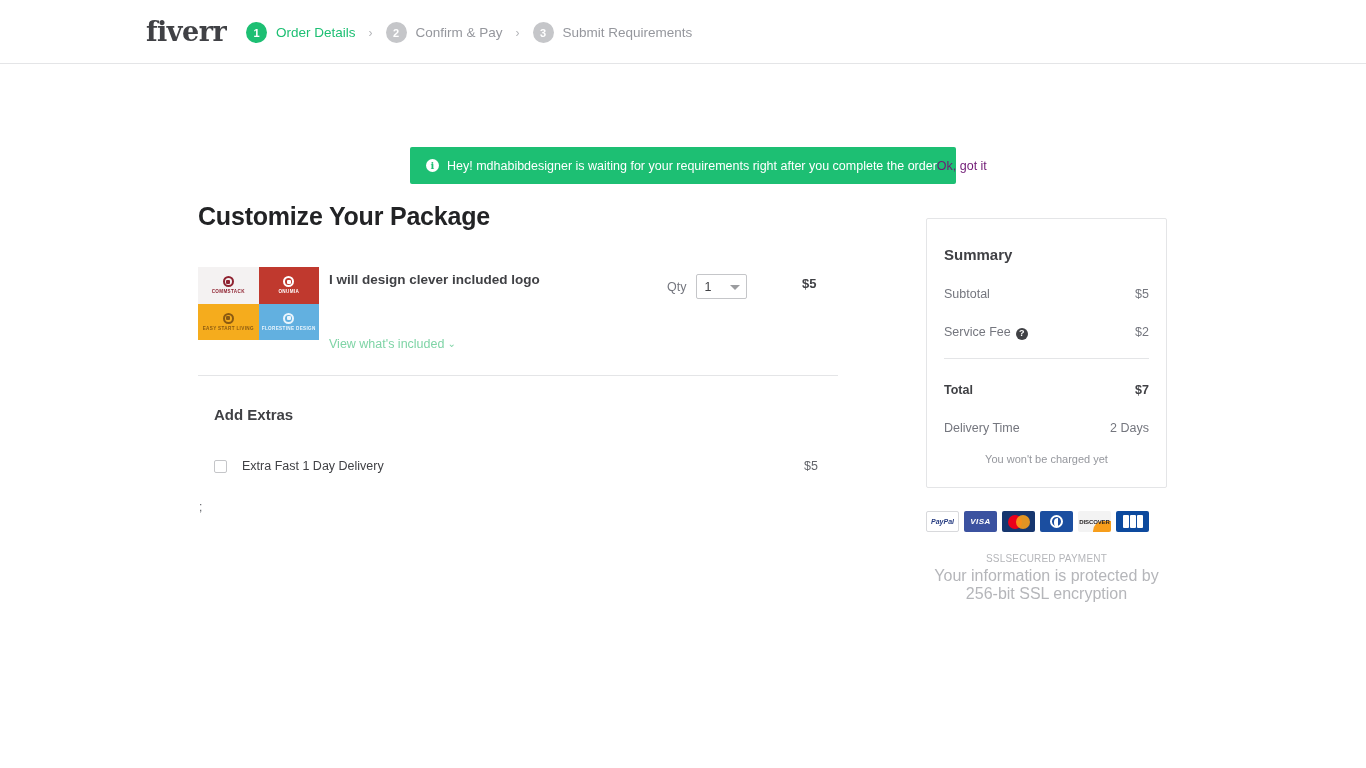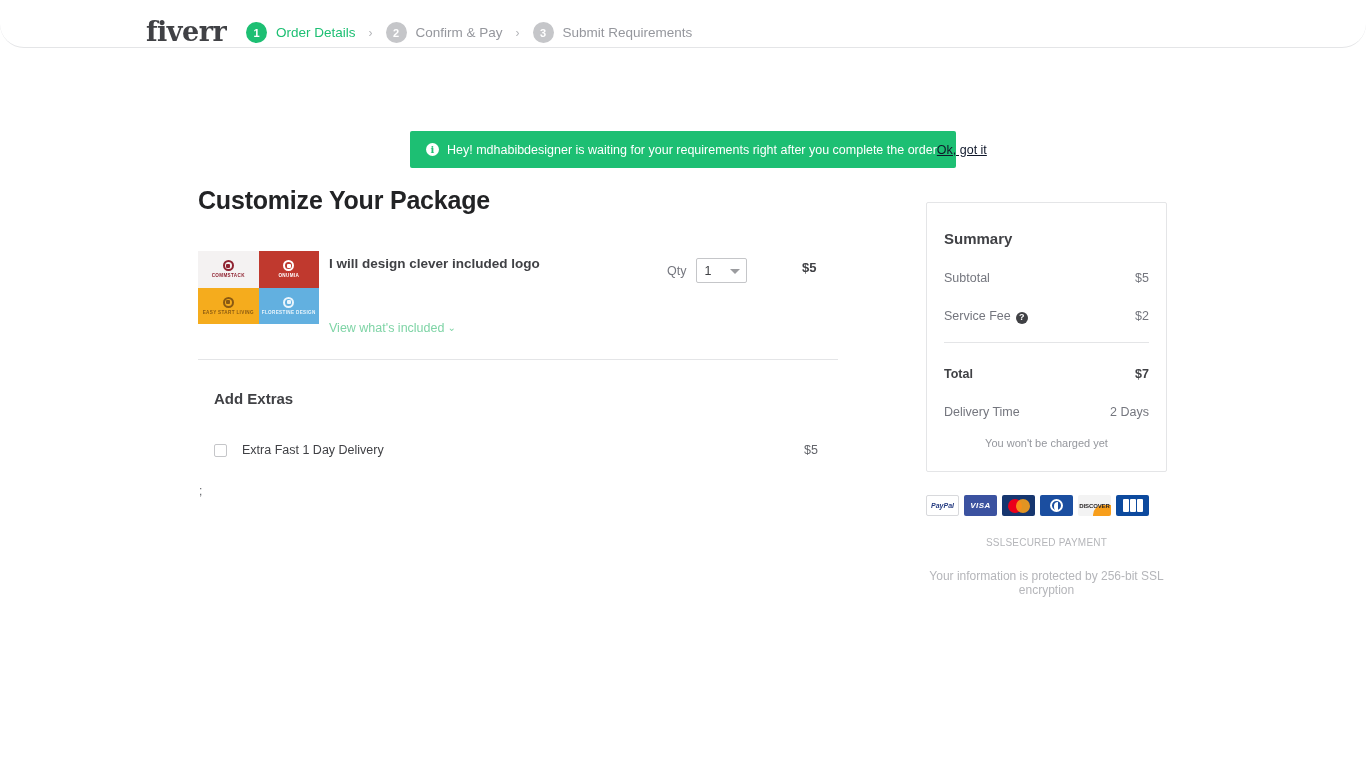--- a/index.html
+++ b/index.html
@@ -9,26 +9,25 @@
     width: 1366px; height: 768px;
     background: #ffffff;
     font-family: "Liberation Sans", sans-serif;
     -webkit-font-smoothing: antialiased;
     overflow: hidden;
   }
 
   
   .topbar {
     position: relative;
-    height: 48px;
+    height: 64px;
     border-bottom: 1px solid #e4e5e7;
     background: #fff;
     display: flex;
     align-items: center;
-    border-radius: 24px;
   }
   .brand {
     position: absolute;
     left: 146px;
     top: 18px;
     font-family: "DejaVu Serif", serif;
     font-weight: 700;
     font-size: 27px;
     letter-spacing: -0.5px;
     color: #404145;
@@ -93,22 +92,21 @@
     line-height: 1;
   }
   .banner-text {
     margin-left: 8px;
     font-size: 12.5px;
     white-space: nowrap;
   }
   .banner-action {
     margin-left: auto;
     font-size: 12.5px;
-    color: #0f172a;
-    text-decoration: underline;
+    color: #701a75;
     cursor: pointer;
     white-space: nowrap;
   }
 
   
   .page { position: relative; }
   .content {
     position: absolute;
     left: 198px; top: 138px;
     width: 640px;
@@ -402,21 +400,21 @@
     border-radius: 1px;
   }
 
   .ssl {
     position: absolute;
     left: 926px; top: 489px;
     width: 241px;
     text-align: center;
   }
   .ssl-line1 { font-size: 10px; color: #b5b6ba; letter-spacing: 0.2px; }
-  .ssl-line2 { font-size: 12px; color: #b5b6ba; margin-top: 21px; }
+  .ssl-line2 { font-size: 16px; color: #b5b6ba; margin-top: 3px; }
 </style>
 </head>
 <body>
 
 <div class="topbar">
   <div class="brand">fiverr</div>
 
   <div class="steps">
     <div class="step active">
       <span class="step-num">1</span>

